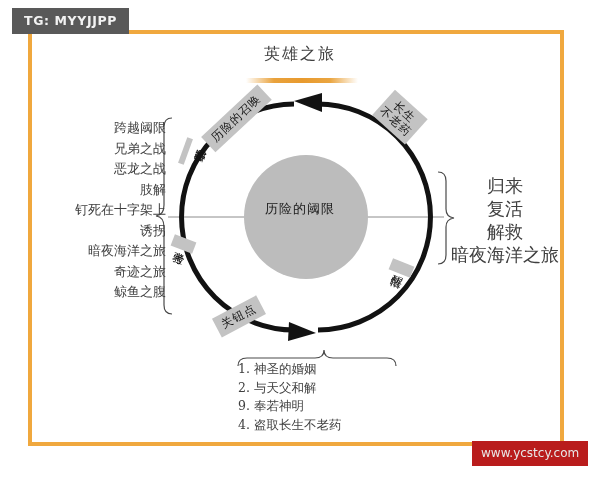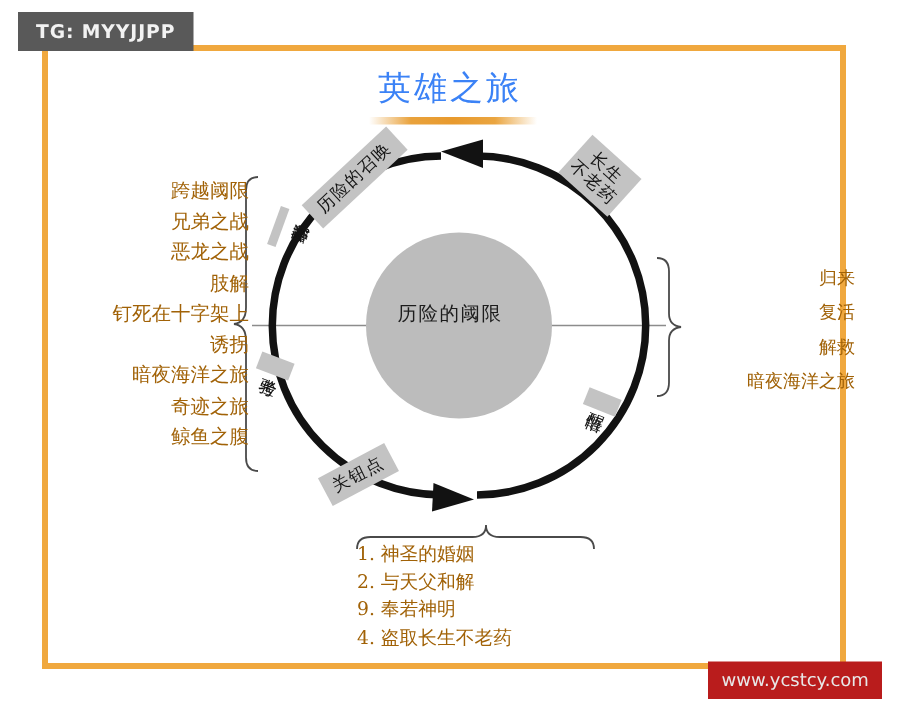--- a/index.html
+++ b/index.html
@@ -64,22 +64,22 @@
     left: 0;
     top: 44px;
     width: 600px;
     text-align: center;
     z-index: 20;
   }
   #title-text {
     display: inline-block;
     position: relative;
     font-family: "DejaVu Serif", "Liberation Serif", serif;
-    font-size: 22px;
-    color: #3b82f6;
+    font-size: 16px;
+    color: #404040;
     letter-spacing: 2px;
     padding: 0 6px 3px 6px;
   }
   #title-underline {
     position: absolute;
     left: 246px;
     top: 78px;
     width: 112px;
     height: 5px;
     background: linear-gradient(to right, rgba(240,168,62,0) 0%, #e9a23c 25%, #e89a2e 50%, #eaa540 75%, rgba(240,168,62,0) 100%);
@@ -92,39 +92,39 @@
     left: 0;
     top: 0;
     width: 600px;
     height: 480px;
     z-index: 10;
   }
 
   
   .cn-serif {
     font-family: "DejaVu Serif", "Liberation Serif", serif;
-    color: #a16207;
+    color: #404040;
   }
   #left-list {
     position: absolute;
     left: 46px;
     top: 118px;
     width: 120px;
     text-align: right;
     font-size: 13px;
     line-height: 20.5px;
     z-index: 20;
   }
   #right-list {
     position: absolute;
     left: 440px;
     top: 174px;
     width: 130px;
-    text-align: right;
-    font-size: 12px;
+    text-align: center;
+    font-size: 18px;
     line-height: 23px;
     z-index: 20;
   }
   #bottom-list {
     position: absolute;
     left: 238px;
     top: 360px;
     width: 180px;
     text-align: left;
     font-size: 12.5px;

